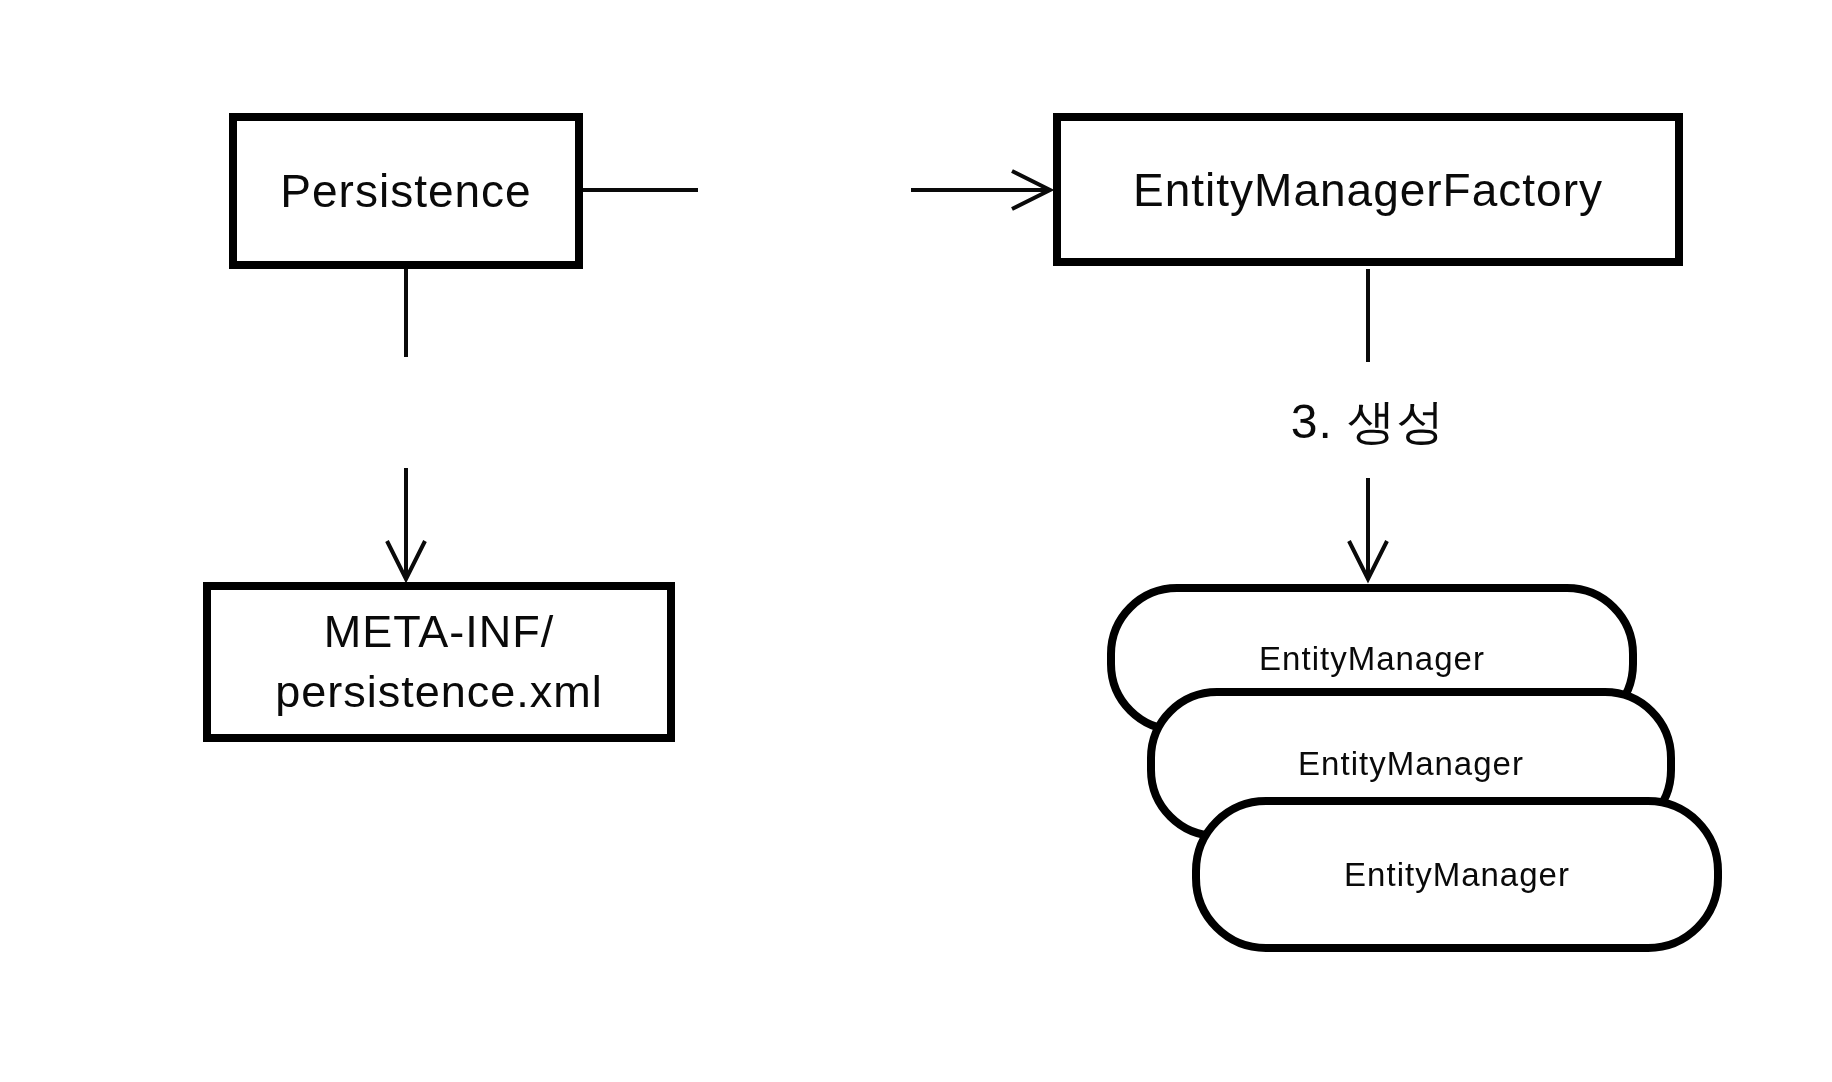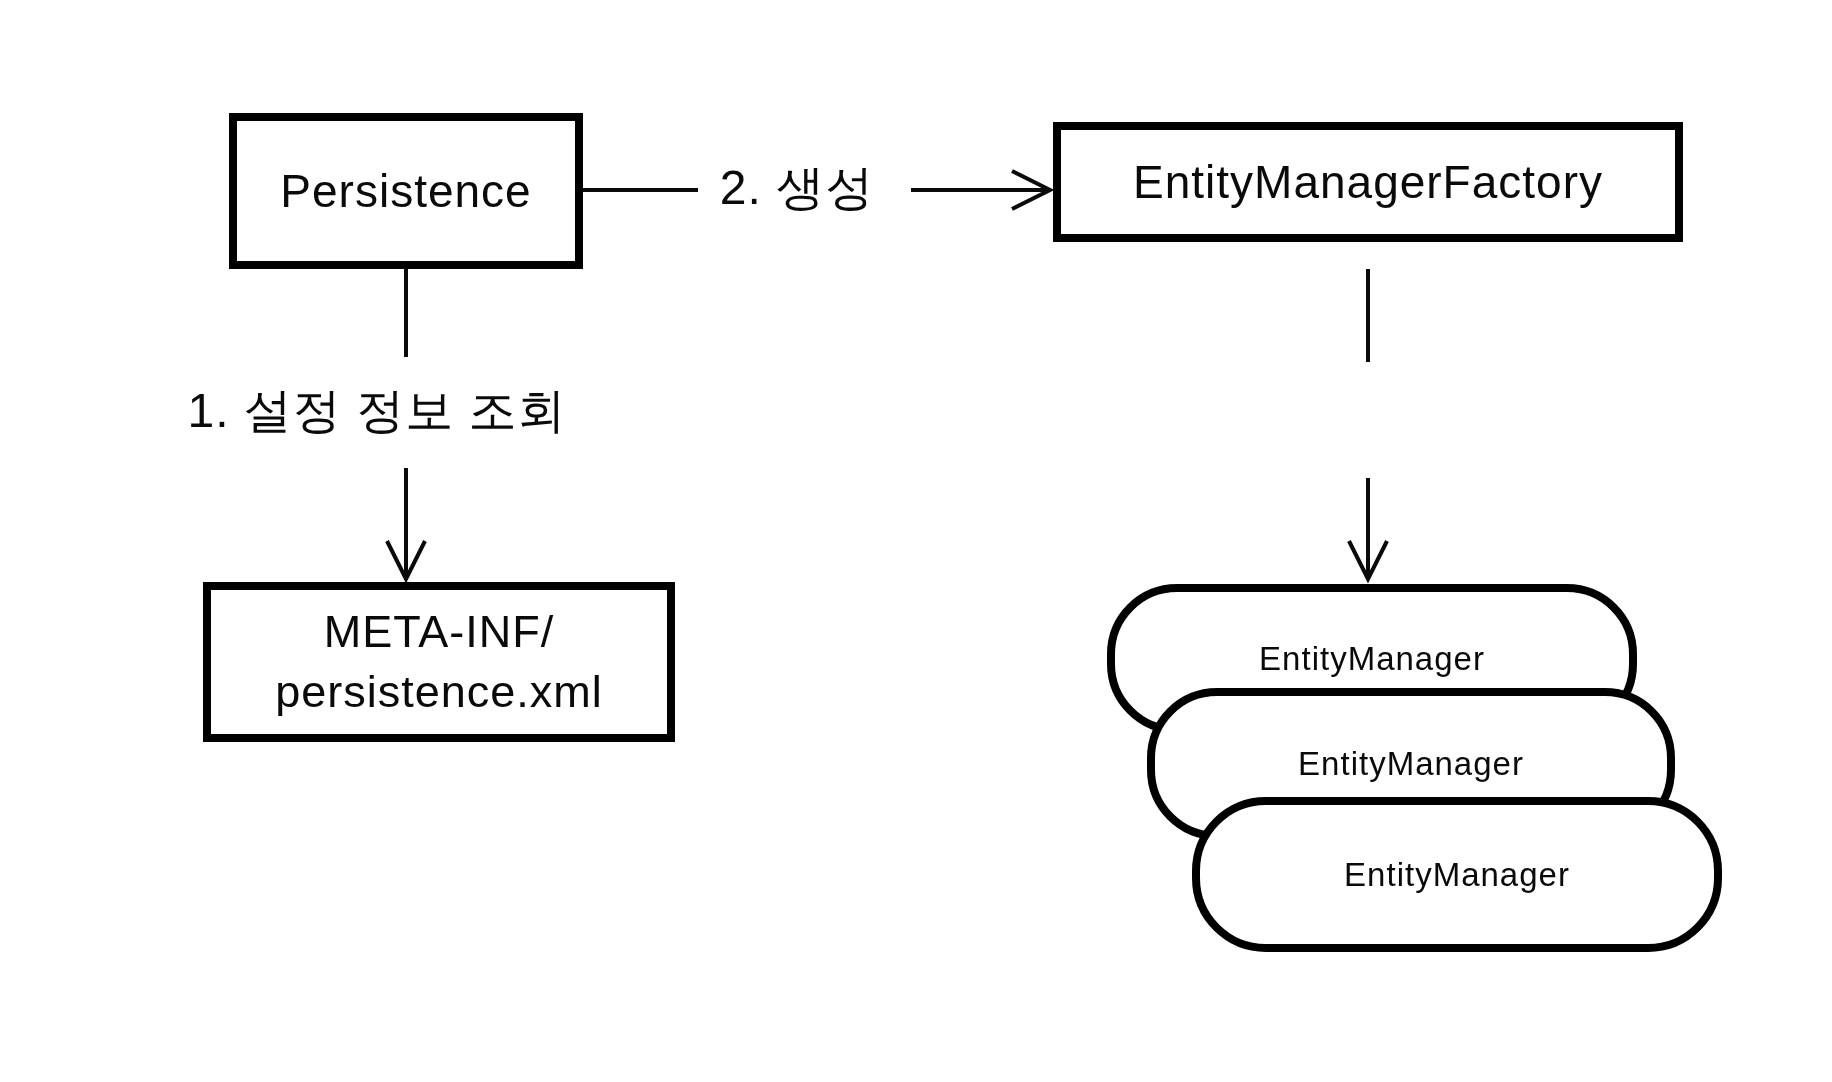--- a/index.html
+++ b/index.html
@@ -31,21 +31,21 @@
     display: flex;
     align-items: center;
     justify-content: center;
     text-align: center;
   }
   .rect-node {
     font-size: 46px;
     letter-spacing: 1px;
   }
   .node-persistence   { left: 229px; top: 113px; width: 354px; height: 156px; }
-  .node-emf           { left: 1053px; top: 122px; width: 630px; height: 120px; }
+  .node-emf           { left: 1053px; top: 113px; width: 630px; height: 153px; }
   .node-metainf       { left: 171px; top: 582px; width: 472px; height: 160px;
                         font-size: 45px; line-height: 60px; letter-spacing: 1px; margin-left: 32px; }
   .pill {
     border-radius: 70px;
     font-size: 33px;
     letter-spacing: 1px;
   }
   .pill-1 { left: 1107px; top: 584px; width: 530px; height: 150px; }
   .pill-2 { left: 1147px; top: 688px; width: 528px; height: 152px; }
   .pill-3 { left: 1192px; top: 797px; width: 530px; height: 155px; border-radius: 74px; }
@@ -105,16 +105,15 @@
   <div class="node pill pill-1">
     <span>EntityManager</span>
   </div>
   <div class="node pill pill-2">
     <span>EntityManager</span>
   </div>
   <div class="node pill pill-3">
     <span>EntityManager</span>
   </div>
 
-  <div class="edge-label label-step1">1. 설정 정보 조회</div>
-  <div class="edge-label label-step2">2. 생성</div>
+  <div class="edge-label label-step3">3. 생성</div>
 
 </div>
 
 </body></html>

